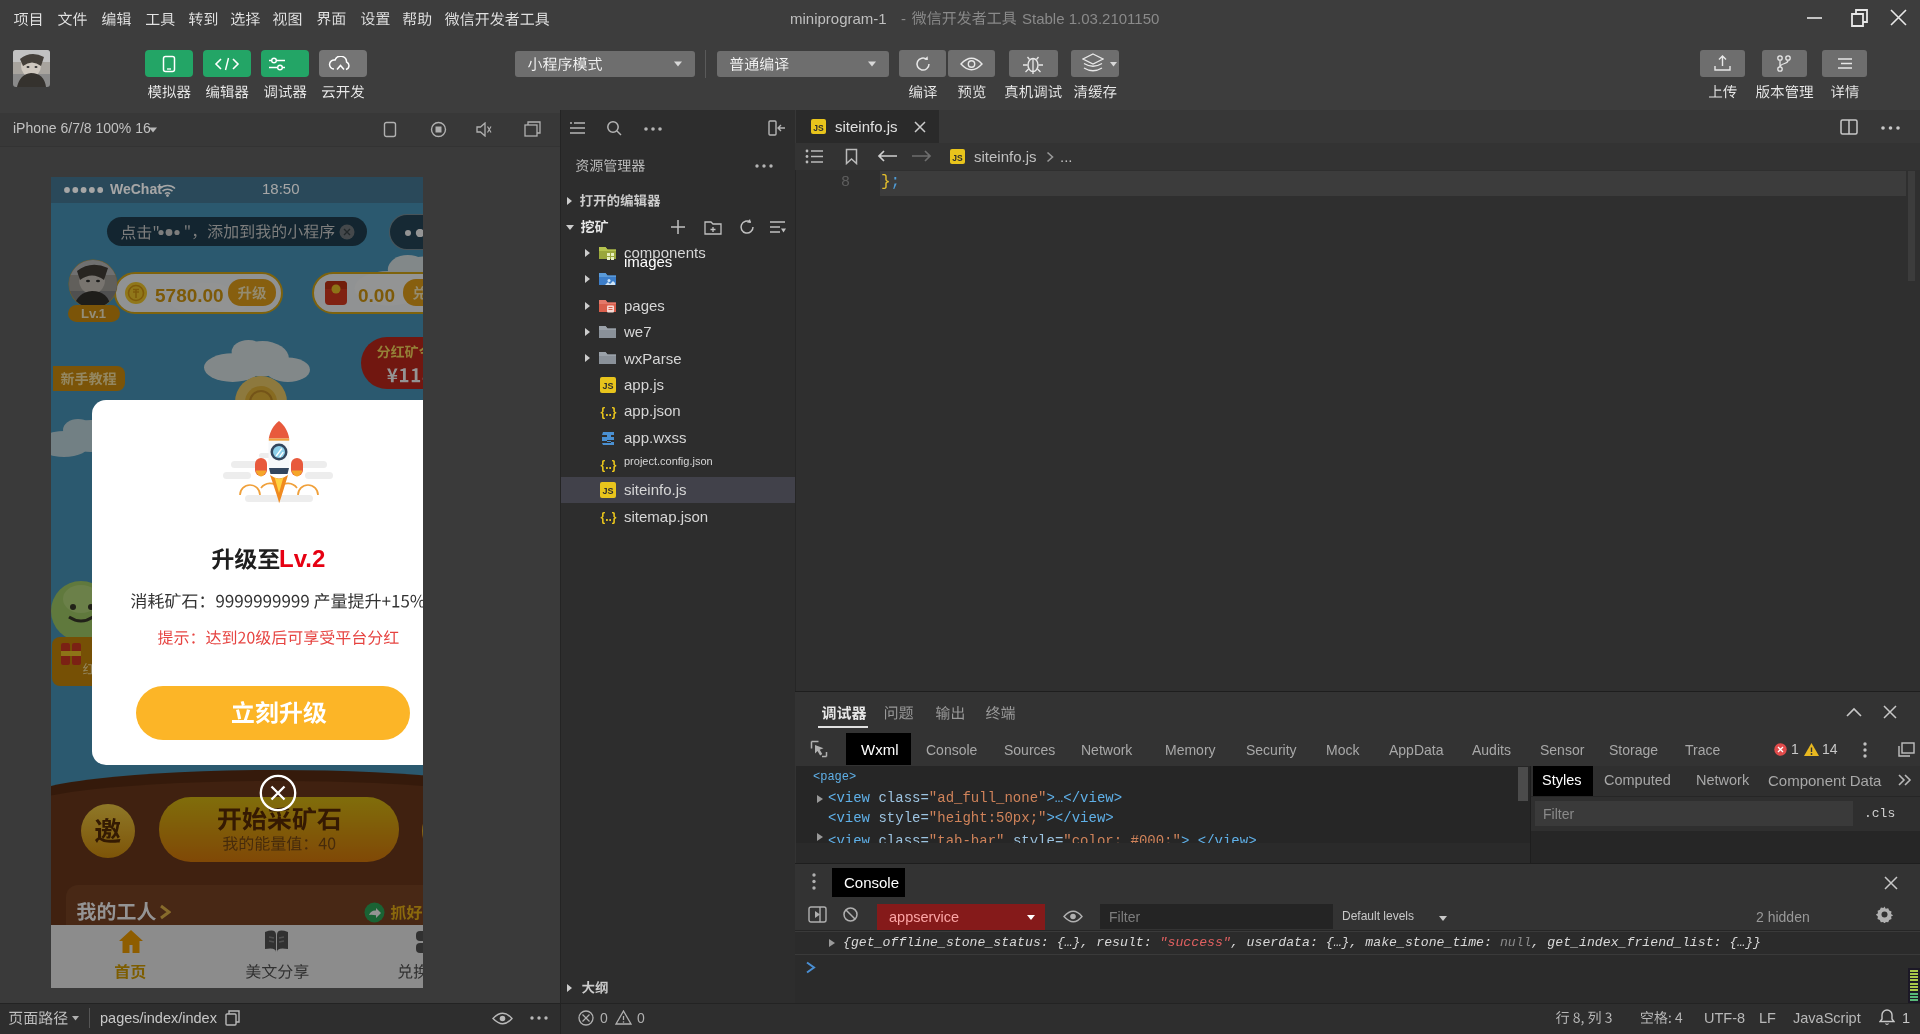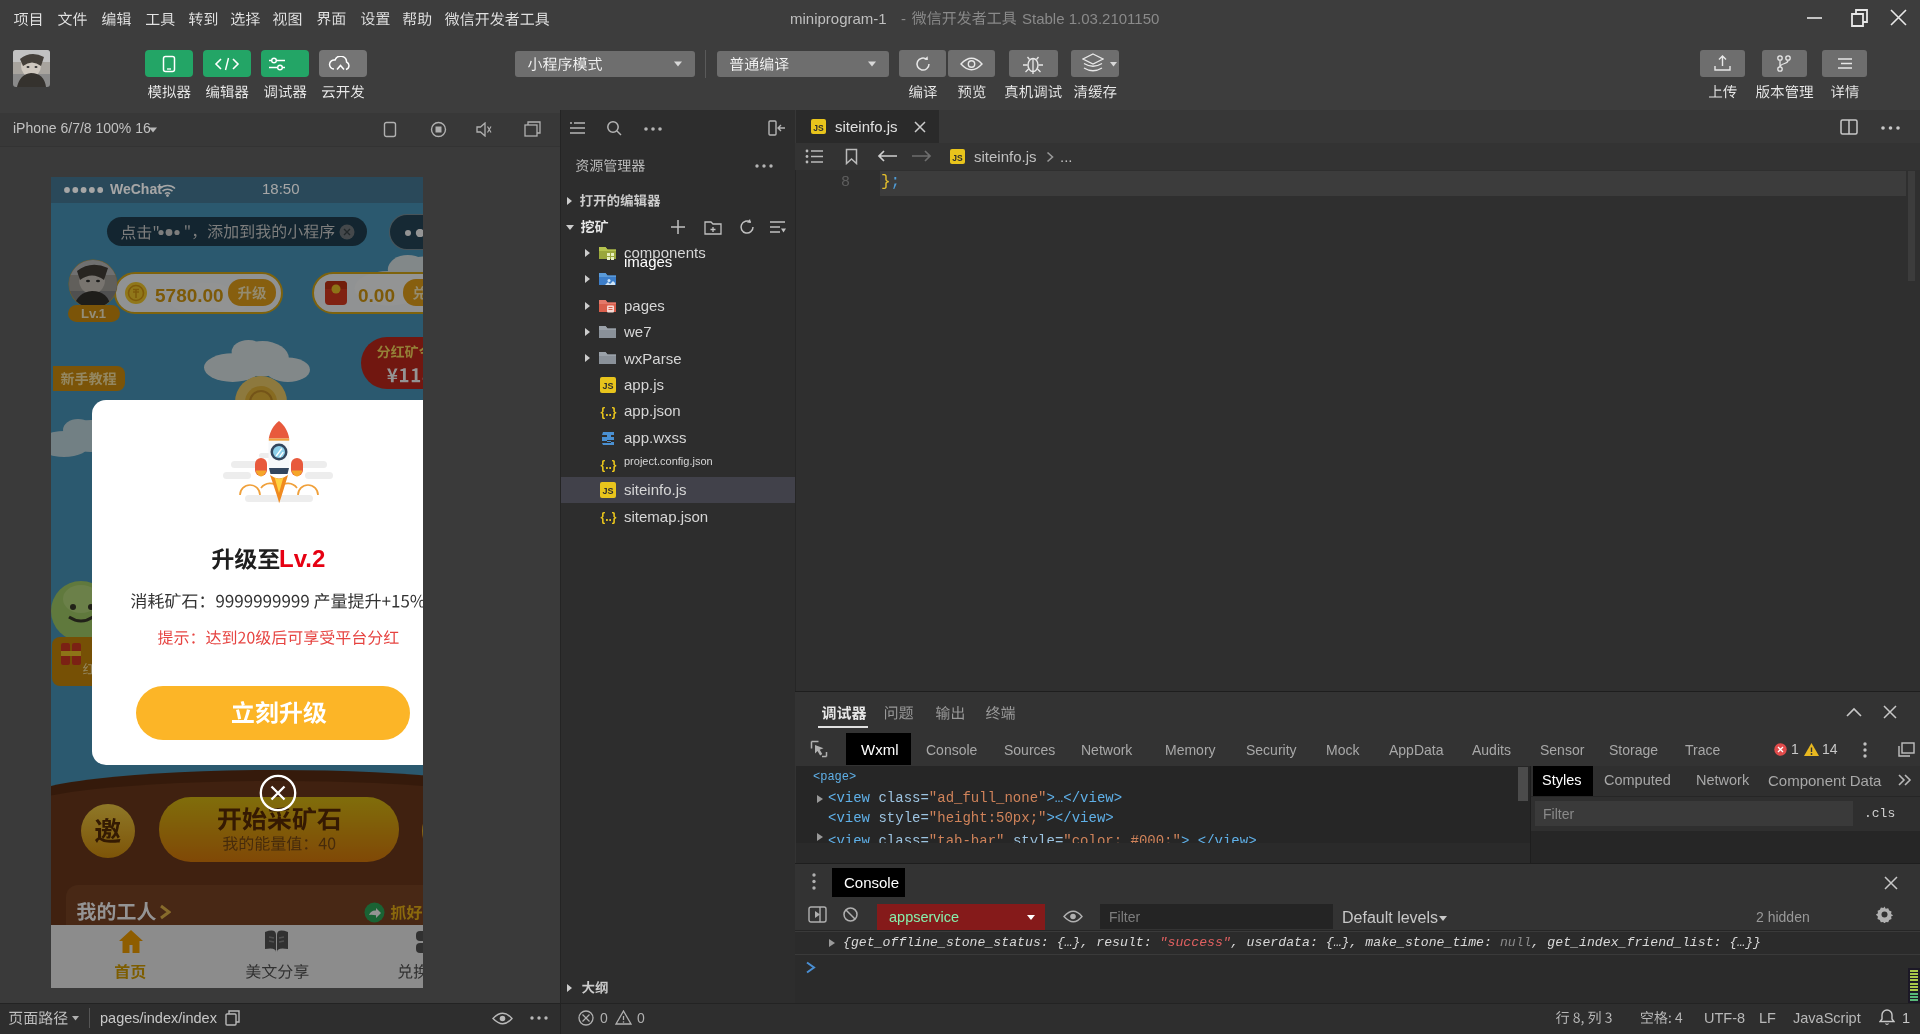--- a/index.html
+++ b/index.html
@@ -892,31 +892,31 @@
 <svg class="abs" style="left:808px;top:906px" width="19" height="17">
       <rect x="1" y="1" width="17" height="15" rx="2" fill="none" stroke="#b0b0b0" stroke-width="1.4"></rect>
       <path d="M7 5l5 3.5-5 3.5z" fill="#b0b0b0"></path>
       <path d="M12 1v15" stroke="#b0b0b0" stroke-width="1.4"></path>
     </svg>
 <svg class="abs" style="left:843px;top:907px" width="15" height="15">
       <circle cx="7.5" cy="7.5" r="6.5" fill="none" stroke="#b0b0b0" stroke-width="1.5"></circle>
       <path d="M3 3l9 9" stroke="#b0b0b0" stroke-width="1.5"></path>
     </svg>
 <div style="position:absolute;left:877px;top:904px;width:168px;height:26px;background:#851a1a"></div>
-<div class="lat" style="left:889px;top:909px;font-size:14.5px;color:#86efac">appservice</div>
+<div class="lat" style="left:889px;top:909px;font-size:14.5px;color:#fca5a5">appservice</div>
 <svg class="abs" style="left:1026px;top:914px" width="10" height="7">
       <path d="M1 1l4 5 4-5z" fill="#fff"></path>
     </svg>
 <svg class="abs" style="left:1063px;top:910px" width="20" height="13">
       <path d="M1 6.5q9.5-10.5 18 0-8.5 10.5-18 0z" fill="none" stroke="#b0b0b0" stroke-width="1.4"></path>
       <circle cx="10" cy="6.5" r="2.8" fill="#b0b0b0"></circle>
     </svg>
 <div style="position:absolute;left:1100px;top:904px;width:233px;height:25px;background:#242424"></div>
 <div class="lat" style="left:1109px;top:909px;font-size:14px;color:#7d7d7d">Filter</div>
-<div class="lat" style="left:1342px;top:909px;font-size:16px;color:#c8c8c8">Default levels</div>
+<div class="lat" style="left:1342px;top:909px;font-size:12px;color:#c8c8c8">Default levels</div>
 <svg class="abs" style="left:1438px;top:915px" width="10" height="7">
       <path d="M1 1l4 5 4-5z" fill="#c8c8c8"></path>
     </svg>
 <div class="lat" style="left:1756px;top:909px;font-size:14px;color:#999">2 hidden</div>
 <svg class="abs" style="left:1876px;top:906px" width="17" height="17" viewBox="0 0 17 17">
       <path d="M8.5 0.5l1.2 2.2 2.5-.4 1 2.3 2.3 1-.4 2.5 2.2 1.2-2.2 1.2.4 2.5-2.3 1-1 2.3-2.5-.4-1.2 2.2-1.2-2.2-2.5.4-1-2.3-2.3-1 .4-2.5L-.2 8.5 2 7.3l-.4-2.5 2.3-1 1-2.3 2.5.4z" fill="#b0b0b0"></path>
       <circle cx="8.5" cy="8.5" r="3" fill="#333"></circle>
     </svg>
 <div style="position:absolute;left:795px;top:931px;width:1125px;height:24px;background:#2b2b2b;border-top:1px solid #3a3a3a;border-bottom:1px solid #3a3a3a"></div>
 <svg class="abs" style="left:828px;top:938px" width="8" height="10">

